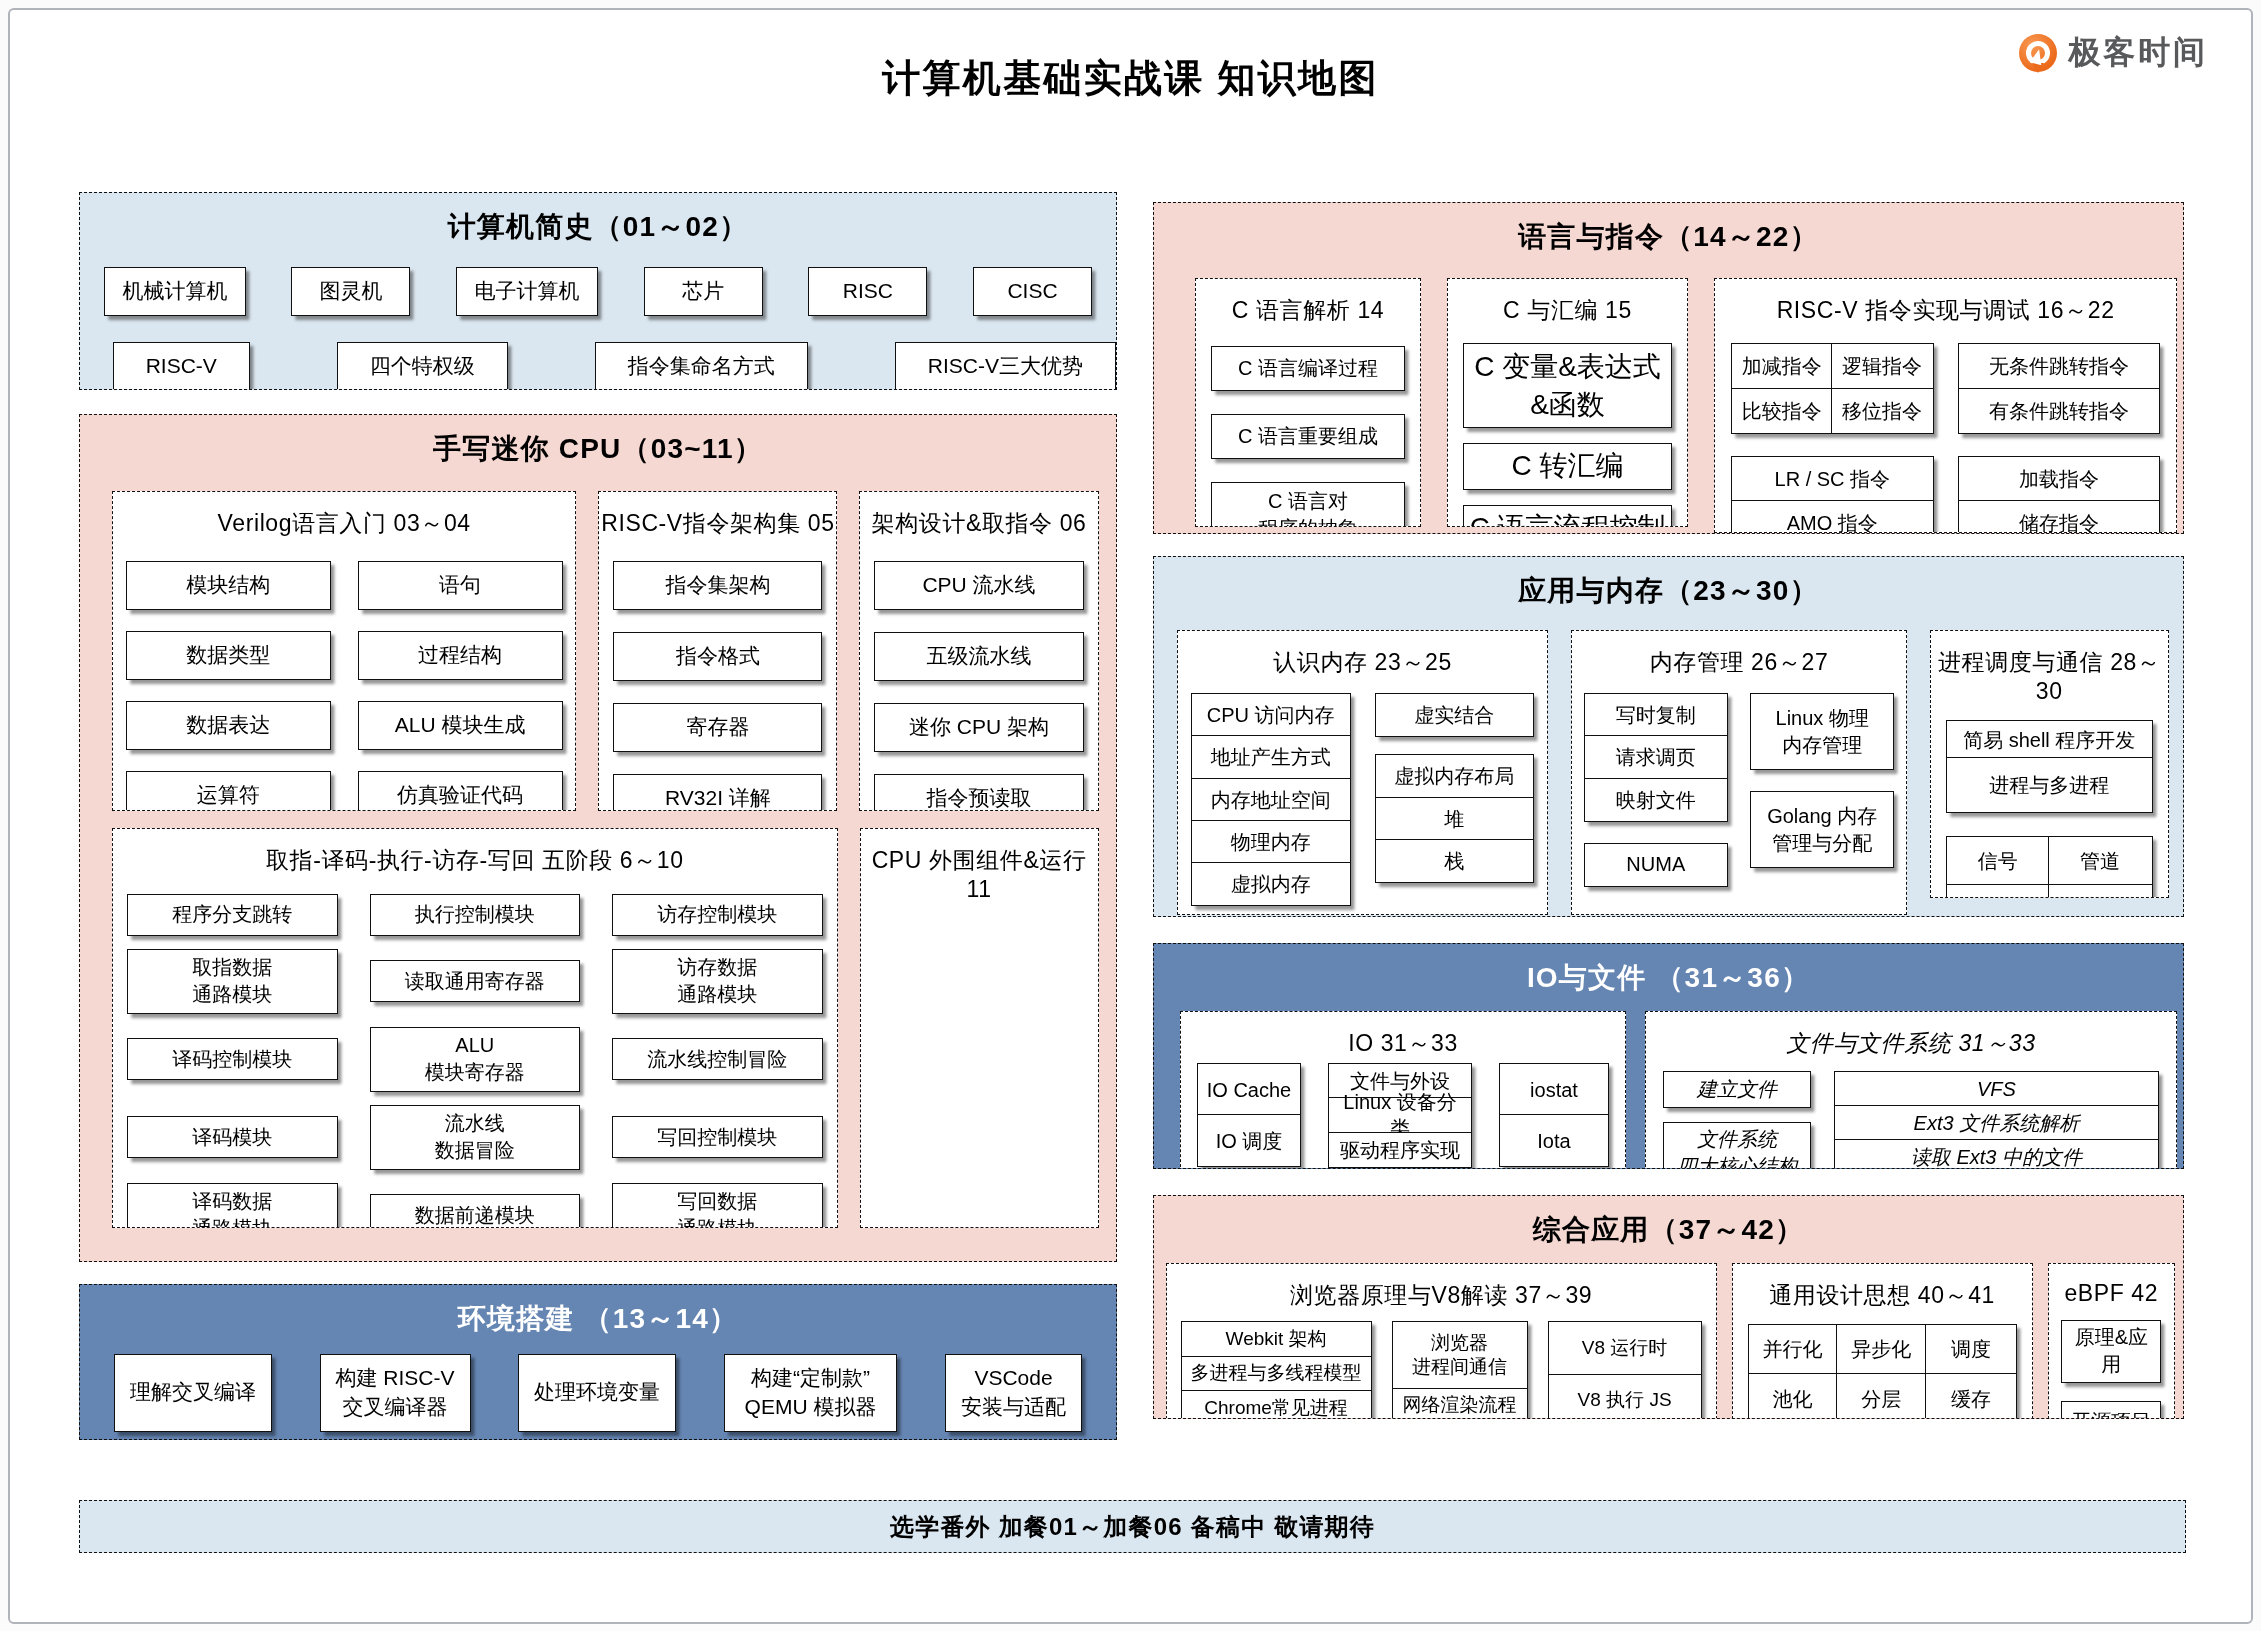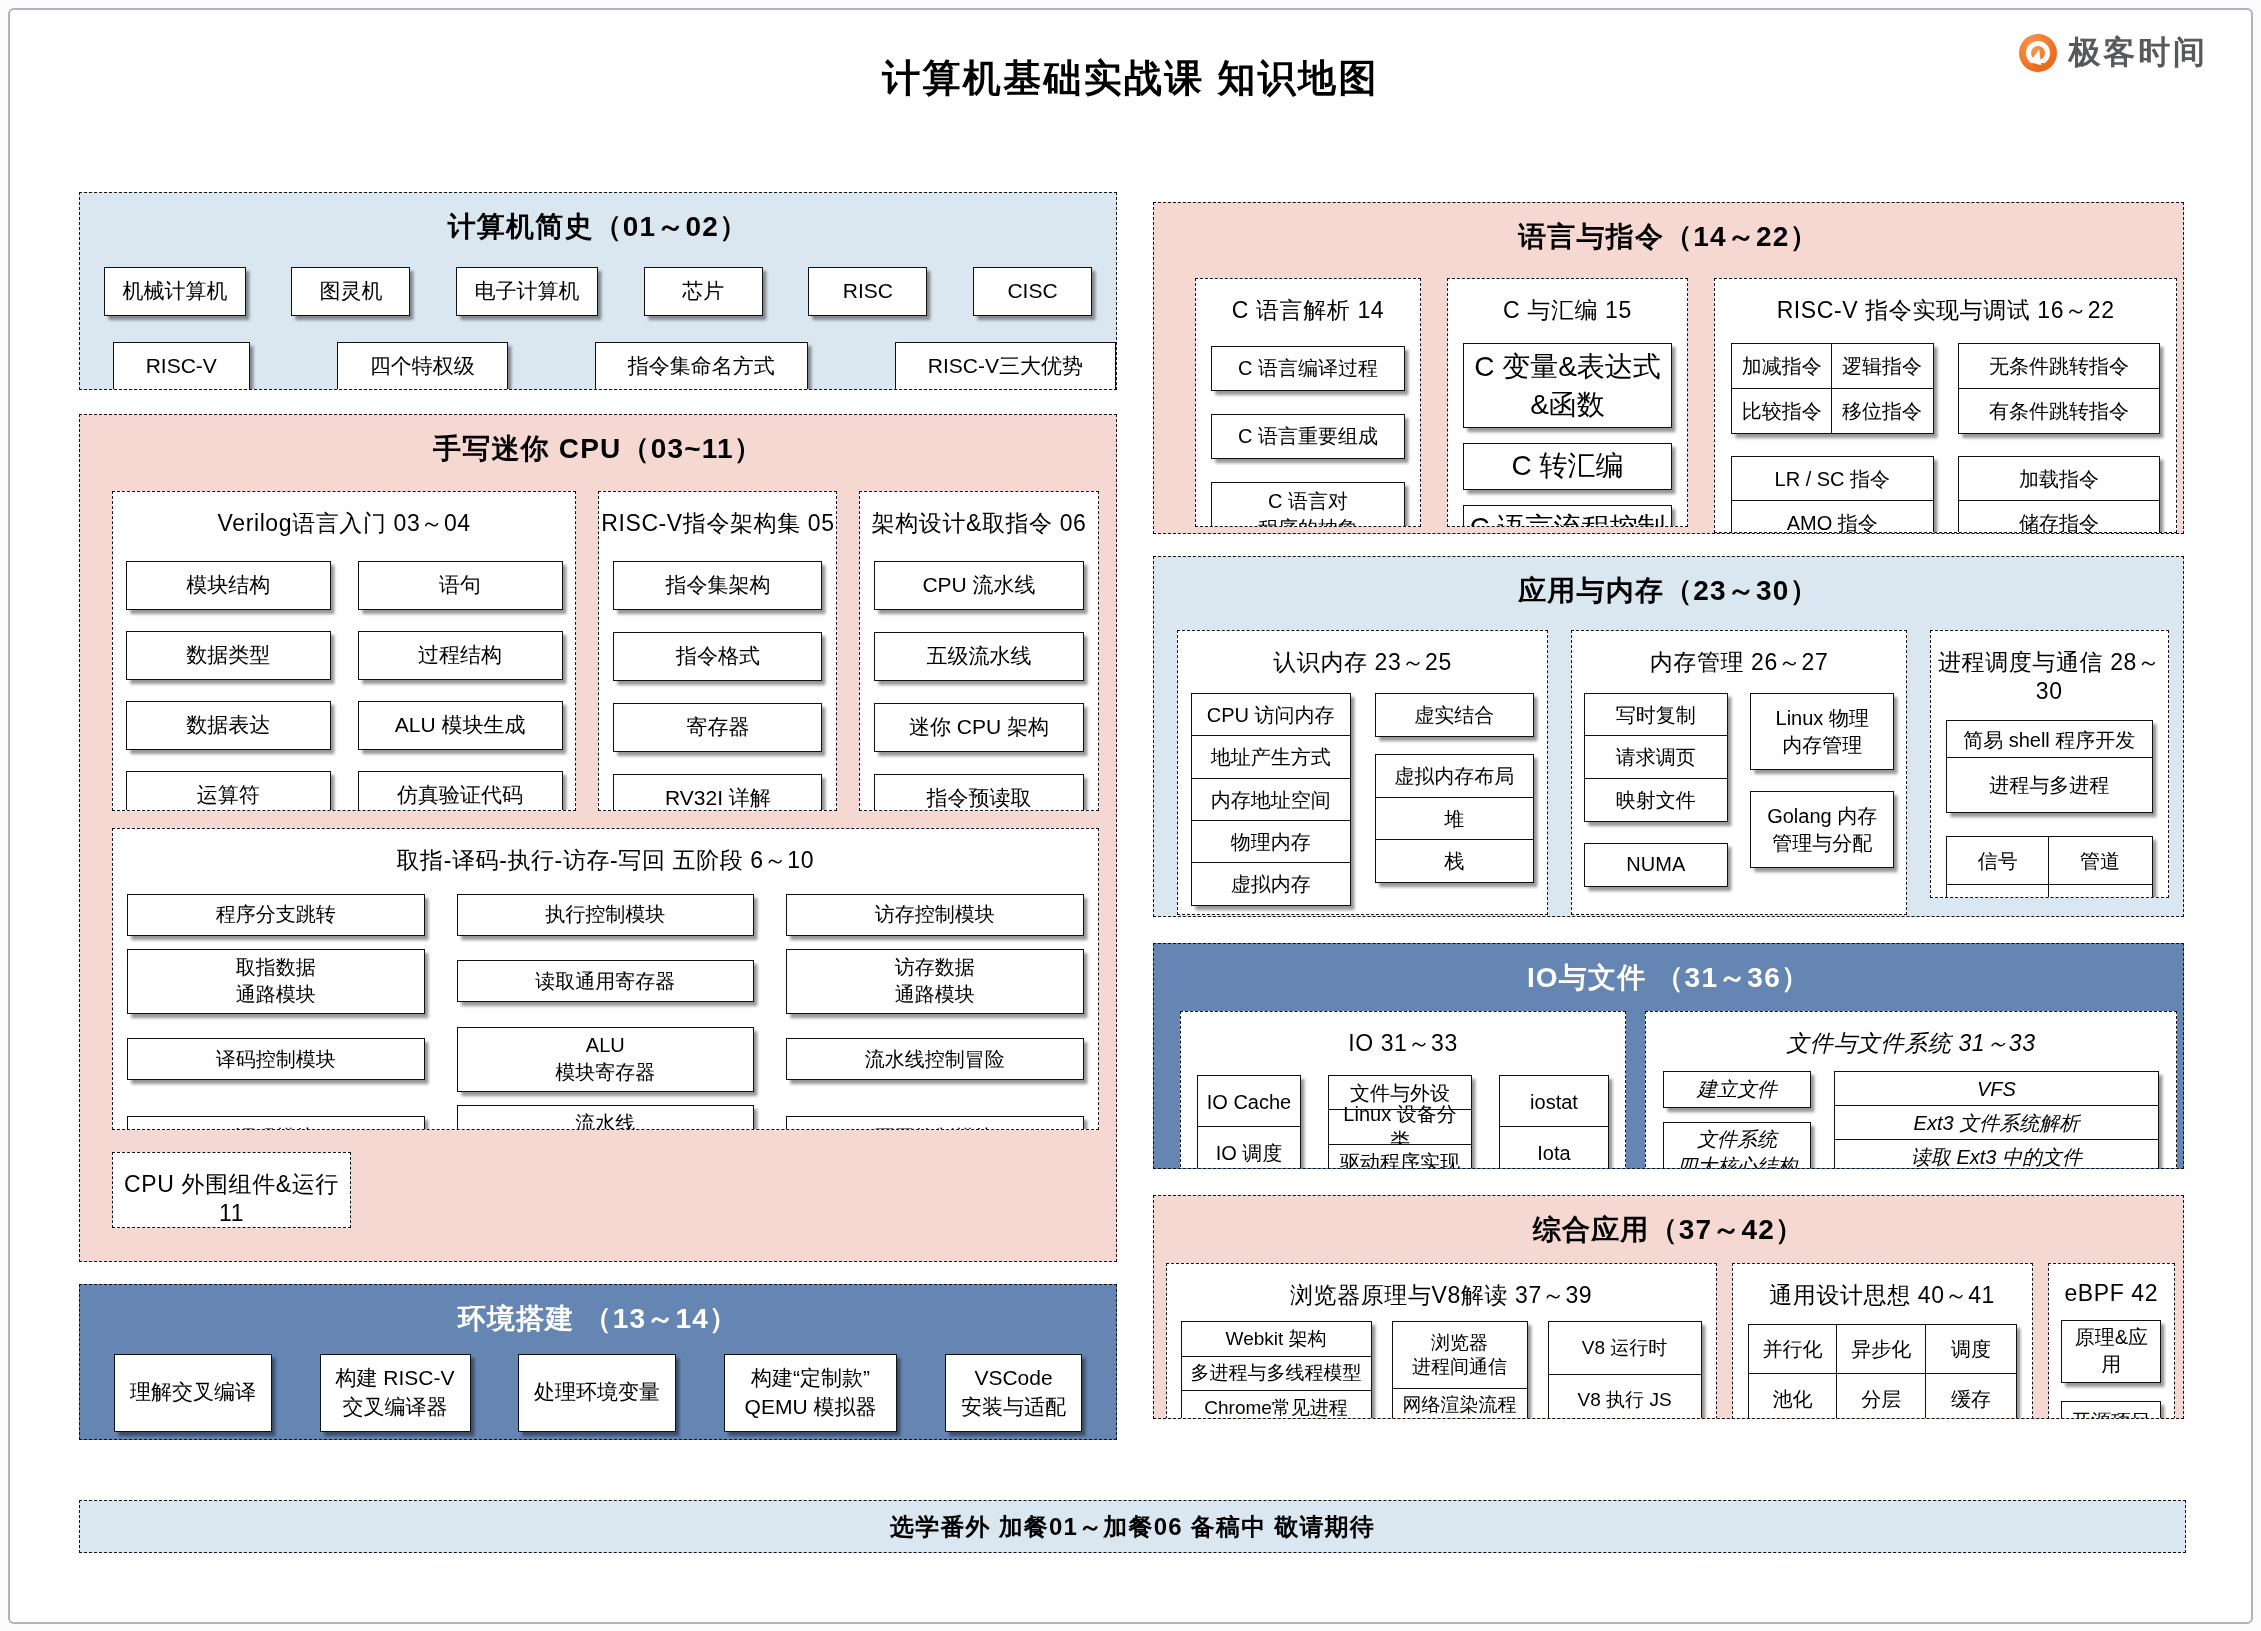--- a/index.html
+++ b/index.html
@@ -48,21 +48,21 @@
   
   .history{height:198px;margin-bottom:24px;}
   .history-row1{display:flex;justify-content:space-between;padding:0 24px;margin-top:21px;}
   .history-row1 .box{min-width:119px;}
   .history-row2{display:flex;justify-content:flex-end;gap:87px;margin-top:25.5px;}
   .history-row2 .box{padding:4.6px 32px;}
 
   
   .mini{height:848px;margin-bottom:21.5px;}
   .mini-row1{display:flex;gap:22px;margin:23px 17.4px 0 32px;height:320px;}
-  .mini-row2{display:flex;gap:22px;margin:17.4px 17.4px 0 32px;height:400px;flex-direction:column;}
+  .mini-row2{display:flex;gap:22px;margin:17.4px 17.4px 0 32px;height:400px;}
   .verilog{width:466px;}
   .verilog-grid{display:grid;grid-template-columns:1fr 1fr;gap:21px 27px;margin:22px 12.8px 0;}
   .verilog-grid .box{min-height:49px;padding:4.6px 5.8px;}
   .isa,.arch{width:240px;}
   .vlist{display:flex;flex-direction:column;gap:22px;margin:22px 14px 0;}
   .vlist .box{min-height:49px;padding:4.6px 5.8px;}
   .stages{flex:1;}
   .stages-grid{display:grid;grid-template-columns:repeat(3,1fr);gap:12.8px 32px;align-items:center;margin:17.4px 14px 0;}
   .stages-grid .box{min-height:42px;padding:4.6px 5.8px;font-size:20px;}
   .peripherals{width:239px;}
@@ -108,21 +108,21 @@
   .sched-body{margin:15px 15px 0;display:flex;flex-direction:column;}
   .sched .cs .cell:nth-child(1){height:39px;}
   .sched .cs .cell:nth-child(2){height:56px;}
   .sched .gap{height:23px;}
   .sched .cg2 .cell{height:49px;}
 
   
   .iosec{height:226px;margin-bottom:26px;}
   .io-panels{display:flex;gap:18.6px;margin:14px 5.8px 0 26px;}
   .io-sub{width:446px;height:161px;}
-  .io-cols{display:flex;gap:27px;margin:16px 16px 0;}
+  .io-cols{display:flex;gap:27px;margin:4px 16px 0;}
   .io-cols .icol1{width:104px;}
   .io-cols .icol2{flex:1;}
   .io-cols .icol3{width:110px;}
   .io-sub .icol1 .cell,.io-sub .icol3 .cell{height:53px;}
   .io-sub .icol2 .cell{height:36px;}
   .files-sub{flex:1;height:161px;font-style:italic;}
   .files-cols{display:flex;gap:23px;margin:11.6px 17.4px 0;}
   .files-cols .fcol1{width:148px;display:flex;flex-direction:column;}
   .files-cols .fcol2{flex:1;}
   .files-sub .fcol1 .box{min-height:37px;padding:3.5px 5.8px;font-size:20px;}

